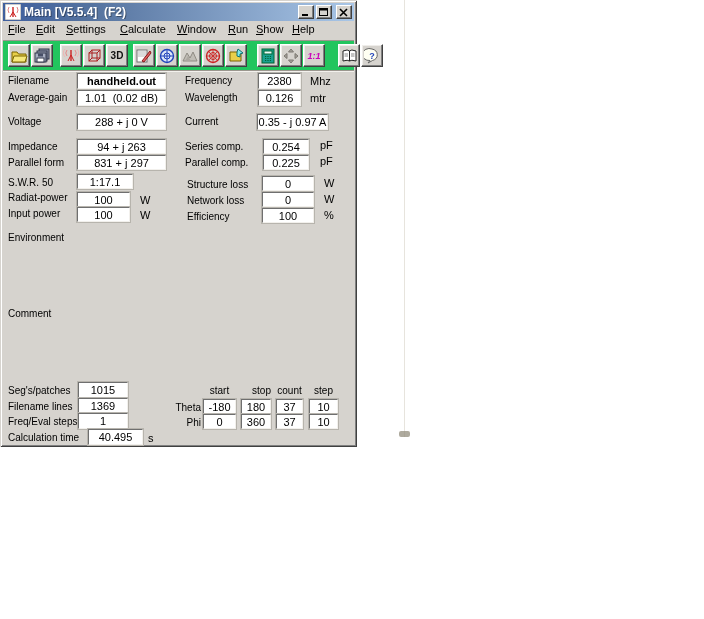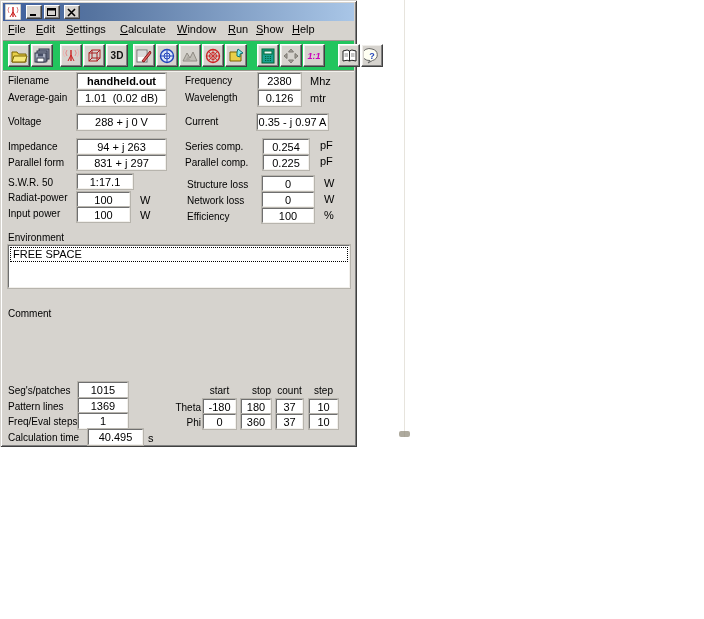--- a/index.html
+++ b/index.html
@@ -70,20 +70,21 @@
 
   <div class="titlebar">
     <svg class="title-icon" viewBox="0 0 16 16">
       <rect x="0" y="0" width="16" height="16" fill="#ffffff" stroke="#9a9a9a"></rect>
       <line x1="8" y1="3" x2="8" y2="13" stroke="#cc2222" stroke-width="1.4"></line>
       <line x1="5" y1="13" x2="8" y2="8" stroke="#cc2222" stroke-width="1"></line>
       <line x1="11" y1="13" x2="8" y2="8" stroke="#cc2222" stroke-width="1"></line>
       <path d="M4 3 q-2 3 0 6" fill="none" stroke="#e08080" stroke-width="1"></path>
       <path d="M12 3 q2 3 0 6" fill="none" stroke="#e08080" stroke-width="1"></path>
     </svg>
+    <span class="title-text">Main [V5.5.4]  (F2)</span>
     <div class="winbtn">
       <svg width="10" height="9" viewBox="0 0 10 9">
           <rect x="1" y="6" width="6" height="2" fill="#000"></rect>
         </svg>
     </div>
     <div class="winbtn">
       <svg width="10" height="9" viewBox="0 0 10 9">
           <rect x="0.5" y="0.5" width="8" height="7" fill="none" stroke="#000"></rect>
           <rect x="0.5" y="0.5" width="8" height="2" fill="#000"></rect>
         </svg>
@@ -249,29 +250,26 @@
   <span class="unit" style="left:324px;top:193px">W</span>
 
   <span class="lbl" style="left:8px;top:208px">Input power</span>
   <div class="field" style="left:77px;top:207px;width:53px;height:15px">100</div>
   <span class="unit" style="left:140px;top:209px">W</span>
   <span class="lbl" style="left:187px;top:211px">Efficiency</span>
   <div class="field" style="left:262px;top:208px;width:52px;height:15px">100</div>
   <span class="unit" style="left:324px;top:209px">%</span>
 
   <span class="lbl" style="left:8px;top:232px">Environment</span>
-  <div class="bigbox" style="left:8px;top:245px;width:342px;height:43px">
-    <div class="envline">FREE SPACE</div>
-  </div>
 
   <span class="lbl" style="left:8px;top:308px">Comment</span>
 
   <span class="lbl" style="left:8px;top:385px">Seg's/patches</span>
   <div class="field" style="left:78px;top:382px;width:50px;height:16px">1015</div>
-  <span class="lbl" style="left:8px;top:401px">Pattern lines</span>
+  <span class="lbl" style="left:8px;top:401px">Filename lines</span>
   <div class="field" style="left:78px;top:398px;width:50px;height:16px">1369</div>
   <span class="lbl" style="left:8px;top:416px">Freq/Eval steps</span>
   <div class="field" style="left:78px;top:413px;width:50px;height:16px">1</div>
   <span class="lbl" style="left:8px;top:432px">Calculation time</span>
   <div class="field" style="left:88px;top:429px;width:55px;height:16px">40.495</div>
   <span class="unit" style="left:148px;top:432px">s</span>
 
   <span class="lbl" style="left:203px;top:385px;width:33px;text-align:center">start</span>
   <span class="lbl" style="left:241px;top:385px;width:30px;text-align:right">stop</span>
   <span class="lbl" style="left:274px;top:385px;width:31px;text-align:center">count</span>

